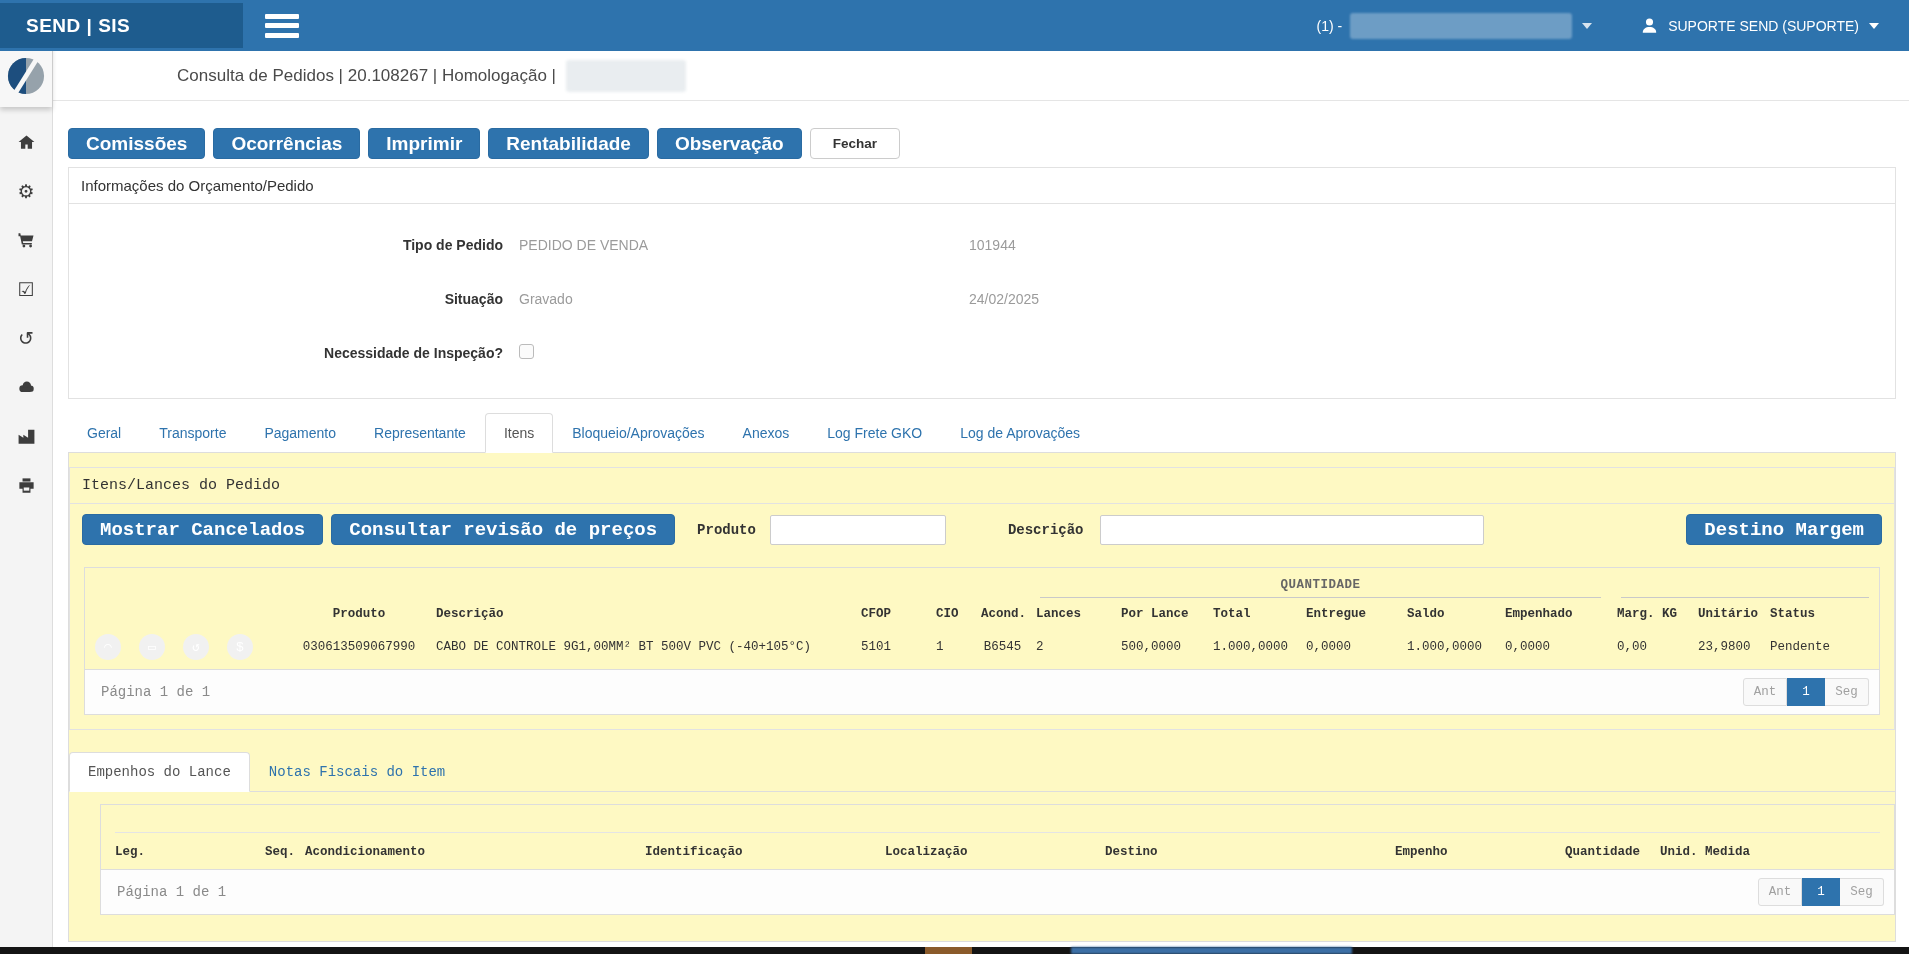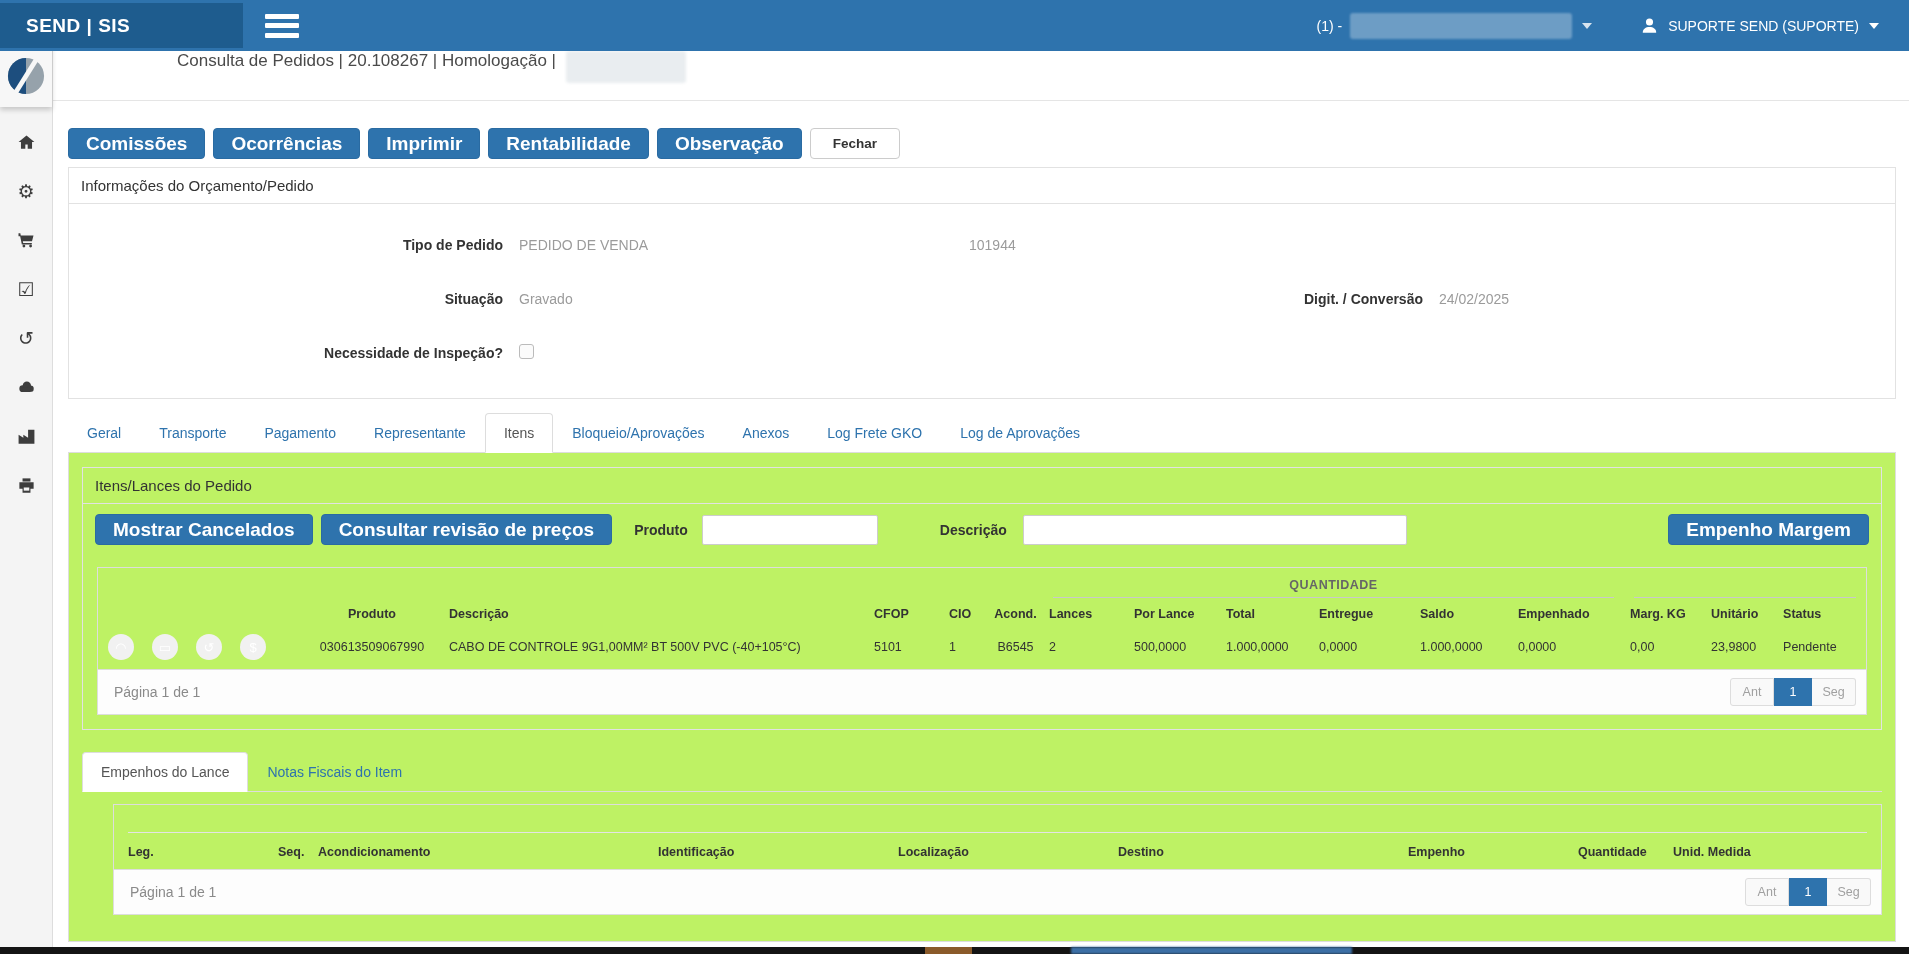--- a/index.html
+++ b/index.html
@@ -29,21 +29,21 @@
   .logo-wrap { height:62px; background:#f7f7f7; box-shadow:0 3px 5px rgba(0,0,0,.18);
     display:flex; align-items:center; justify-content:center; }
   .side-icons { margin-top:24px; display:flex; flex-direction:column; align-items:center; gap:27px; }
   .side-icons .ic { width:22px; height:22px; display:flex; align-items:center; justify-content:center;
     color:#3d3d3d; font-size:19px; cursor:pointer; }
   .side-icons svg { fill:#3d3d3d; }
 
   
   .main { margin-left:53px; position:relative; }
   .breadcrumb-bar { height:50px; background:#fff; border-bottom:1px solid #e5e5e5;
-    display:flex; padding-left:124px; }
+    display:flex; align-items:center; padding-left:124px; }
   .breadcrumb-title { font-size:17px; color:#4a4a4a; }
   .blur-redact { width:120px; height:32px; background:#e9edf0; border-radius:3px; margin-left:10px; filter:blur(1.5px); }
 
   .content { padding:0 13px 0 15px; }
 
   
   .action-row { margin-top:27px; display:flex; gap:8px; }
   .btn-blue { background:#2e73ad; border:1px solid #2a6ba2; color:#fff; font-weight:bold; font-size:19px;
     height:31px; padding:0 17px; border-radius:4px; cursor:pointer; font-family:inherit; }
   .btn-white { background:#fff; border:1px solid #ccc; color:#333; font-weight:bold; font-size:13.5px;
@@ -57,21 +57,21 @@
   .f-label { font-weight:bold; font-size:14px; color:#333; text-align:right; padding-right:16px; }
   .f-value { font-size:14px; color:#9b9b9b; }
   .checkbox { width:15px; height:15px; border:1px solid #bbb; border-radius:3px; background:#fbfbfb; display:inline-block; }
 
   
   .tabs { margin-top:14px; display:flex; border-bottom:1px solid #ddd; }
   .tab { font-size:14px; color:#2e73ad; padding:11px 18px; cursor:pointer; text-decoration:none;
     border:1px solid transparent; border-bottom:none; margin-bottom:-1px; border-radius:4px 4px 0 0; }
   .tab.active { background:#fff; color:#555; border-color:#ddd; border-bottom:1px solid #fff; }
 
-  .tab-panel { border:1px solid #ddd; border-top:none; background:#bef264; padding:14px 13px 26px; }
+  .tab-panel { border:1px solid #ddd; border-top:none; background:#fef9c3; padding:14px 0 26px;font-family:Liberation Mono, monospace; }
 
   
   .fieldset { border:1px solid #e2e2e2; }
   .controls-row { padding:10px 12px; display:flex; align-items:center; }
   .controls-row .lbl { font-weight:bold; font-size:14px; color:#333; }
   .txt-input { height:30px; border:1px solid #ccc; border-radius:2px; background:#fff; font-family:inherit; padding:0 6px; font-size:13px; }
 
   
   .table-box { margin:12px 14px 14px; border:1px solid #ddd; }
   table.grid { width:100%; border-collapse:collapse; table-layout:fixed; font-size:12.5px; }
@@ -199,21 +199,20 @@
       <div class="panel-header">Informações do Orçamento/Pedido</div>
       <div class="info-body">
         <div class="info-row">
           <div class="f-label">Tipo de Pedido</div>
           <div class="f-value">PEDIDO DE VENDA</div>
           <div class="f-value">101944</div>
         </div>
         <div class="info-row">
           <div class="f-label">Situação</div>
           <div class="f-value">Gravado</div>
-          <div class="f-label">Digit. / Conversão</div>
           <div class="f-value">24/02/2025</div>
         </div>
         <div class="info-row">
           <div class="f-label">Necessidade de Inspeção?</div>
           <div class="f-value"><span class="checkbox"></span></div>
           <div></div>
             <div></div>
         </div>
       </div>
     </section>
@@ -235,21 +234,21 @@
       <section class="fieldset">
         <div class="panel-header">Itens/Lances do Pedido</div>
 
         <div class="controls-row">
           <button class="btn-blue" style="margin-right:8px">Mostrar Cancelados</button>
           <button class="btn-blue">Consultar revisão de preços</button>
           <span class="lbl" style="margin-left:22px">Produto</span>
           <input class="txt-input" style="width: 176px; margin-left: 14px;" value="">
           <span class="lbl" style="margin-left:62px">Descrição</span>
           <input class="txt-input" style="width: 384px; margin-left: 16px;" value="">
-          <button class="btn-blue" style="margin-left:auto">Empenho Margem</button>
+          <button class="btn-blue" style="margin-left:auto">Destino Margem</button>
         </div>
 
         <div class="table-box">
           <table class="grid">
             <colgroup>
               <col style="width:203px">
                 <col style="width:142px">
                 <col style="width:425px">
               <col style="width:75px">
                 <col style="width:45px">

